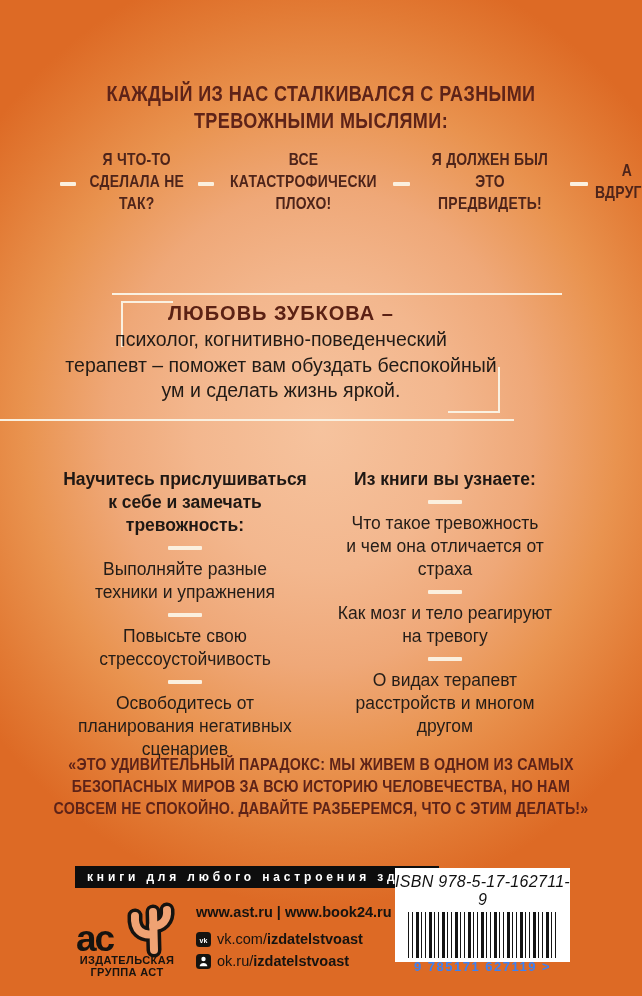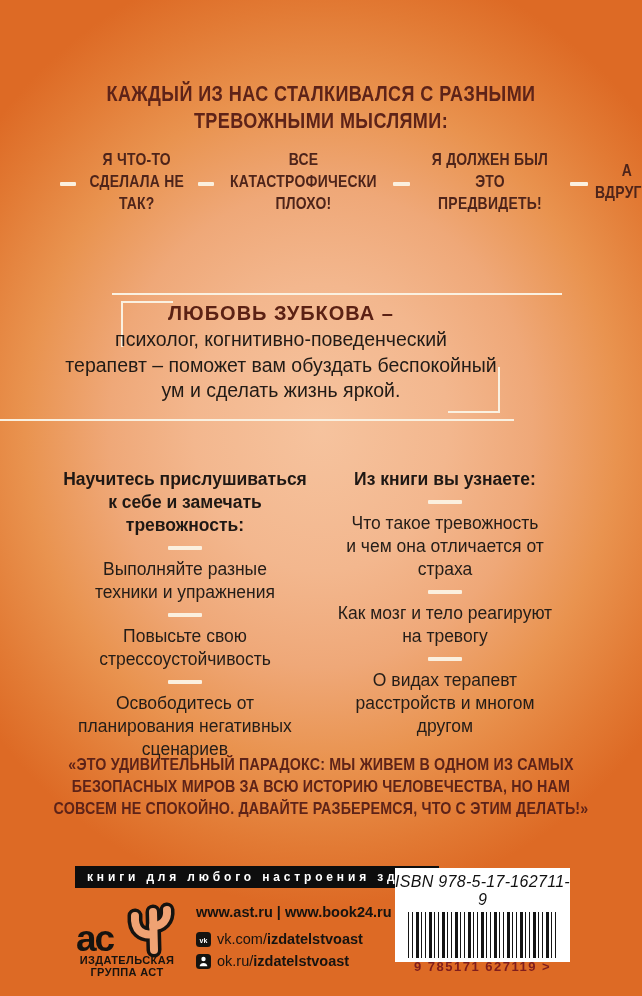--- a/index.html
+++ b/index.html
@@ -72,21 +72,21 @@
 
   .barcode { position:absolute; top:868px; left:395px; width:175px; height:94px; background:#fff;
              text-align:center; padding-top:5px; }
   .isbn { color:#111; font-size:16px; letter-spacing:.3px;font-style:italic; }
   .bars { height:46px; margin:3px 13px 0;
           background:
             repeating-linear-gradient(90deg,
               #141414 0 1.5px, transparent 1.5px 4px,
               #141414 4px 5px, transparent 5px 8.5px,
               #141414 8.5px 11.5px, transparent 11.5px 13px); }
-  .digits { color:#7f1d1d; font-size:13px; font-weight:bold; letter-spacing:1.5px; margin-top:1px;
+  .digits { color:#3b82f6; font-size:13px; font-weight:bold; letter-spacing:1.5px; margin-top:1px;
             font-family:"Liberation Sans", sans-serif; }
 </style>
 </head>
 <body>
 
 <div class="page">
 
   <div class="title">
     <span class="cond">КАЖДЫЙ ИЗ НАС СТАЛКИВАЛСЯ С РАЗНЫМИ</span>
     <span class="cond">ТРЕВОЖНЫМИ МЫСЛЯМИ:</span>

